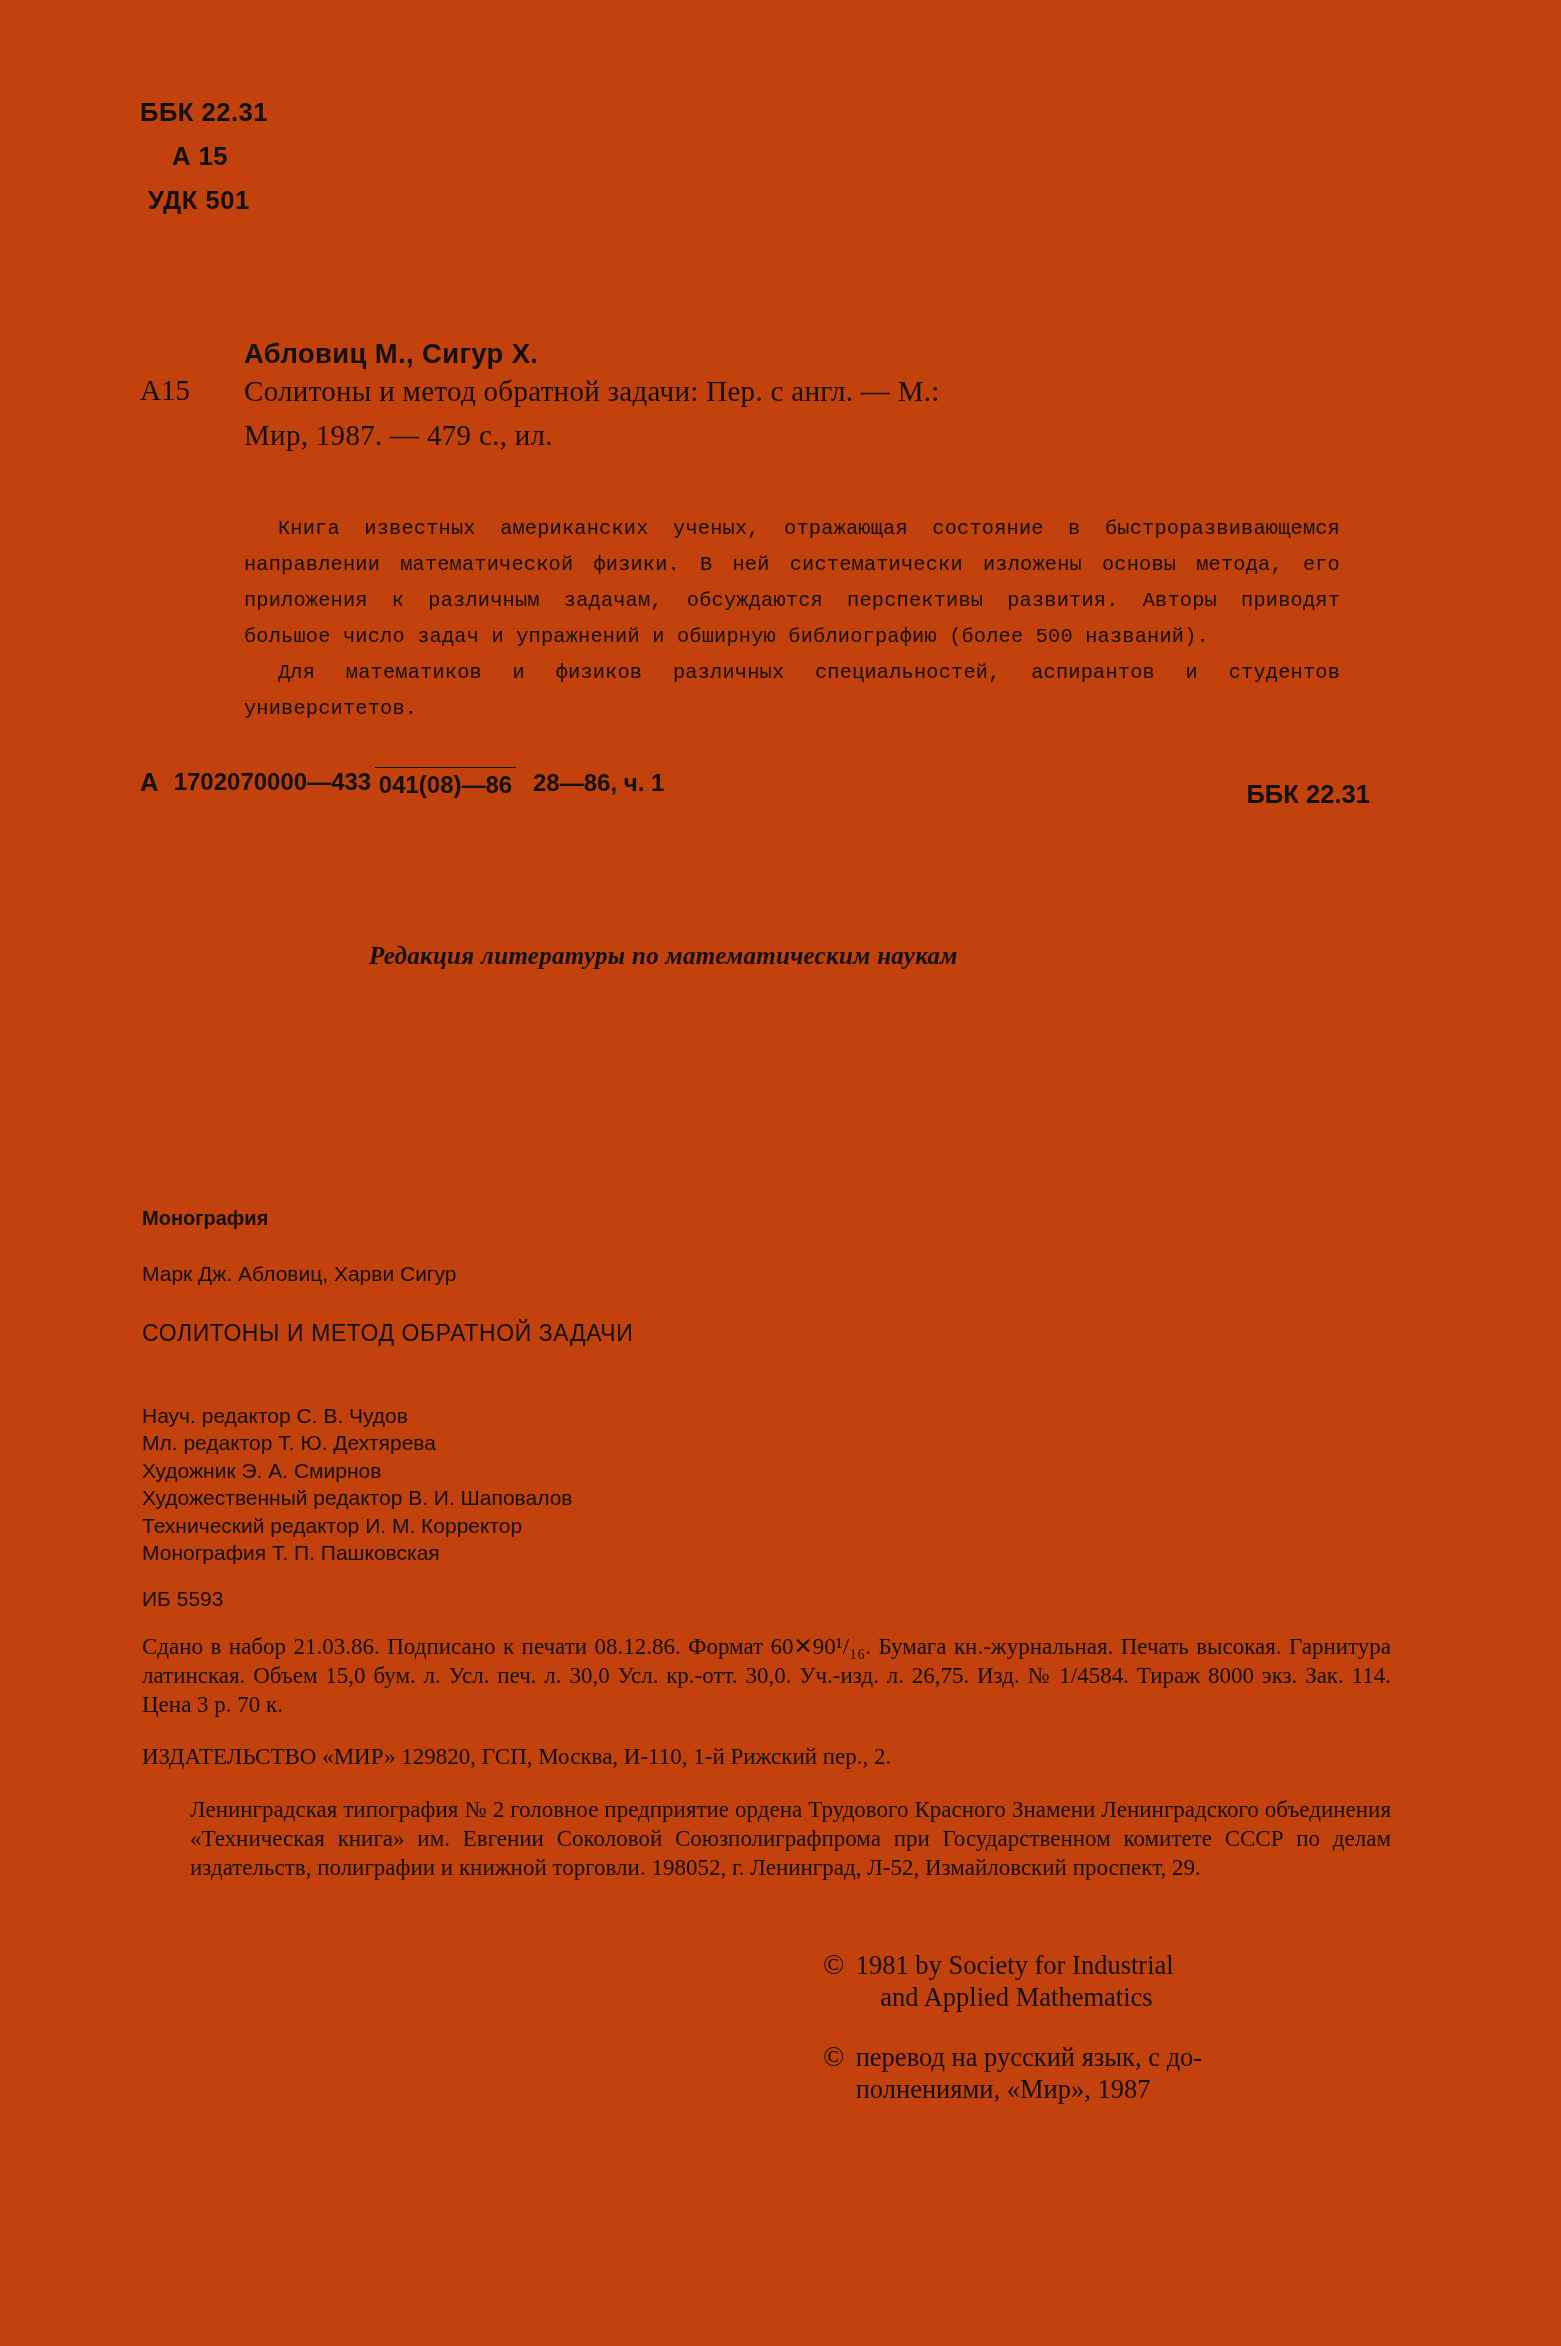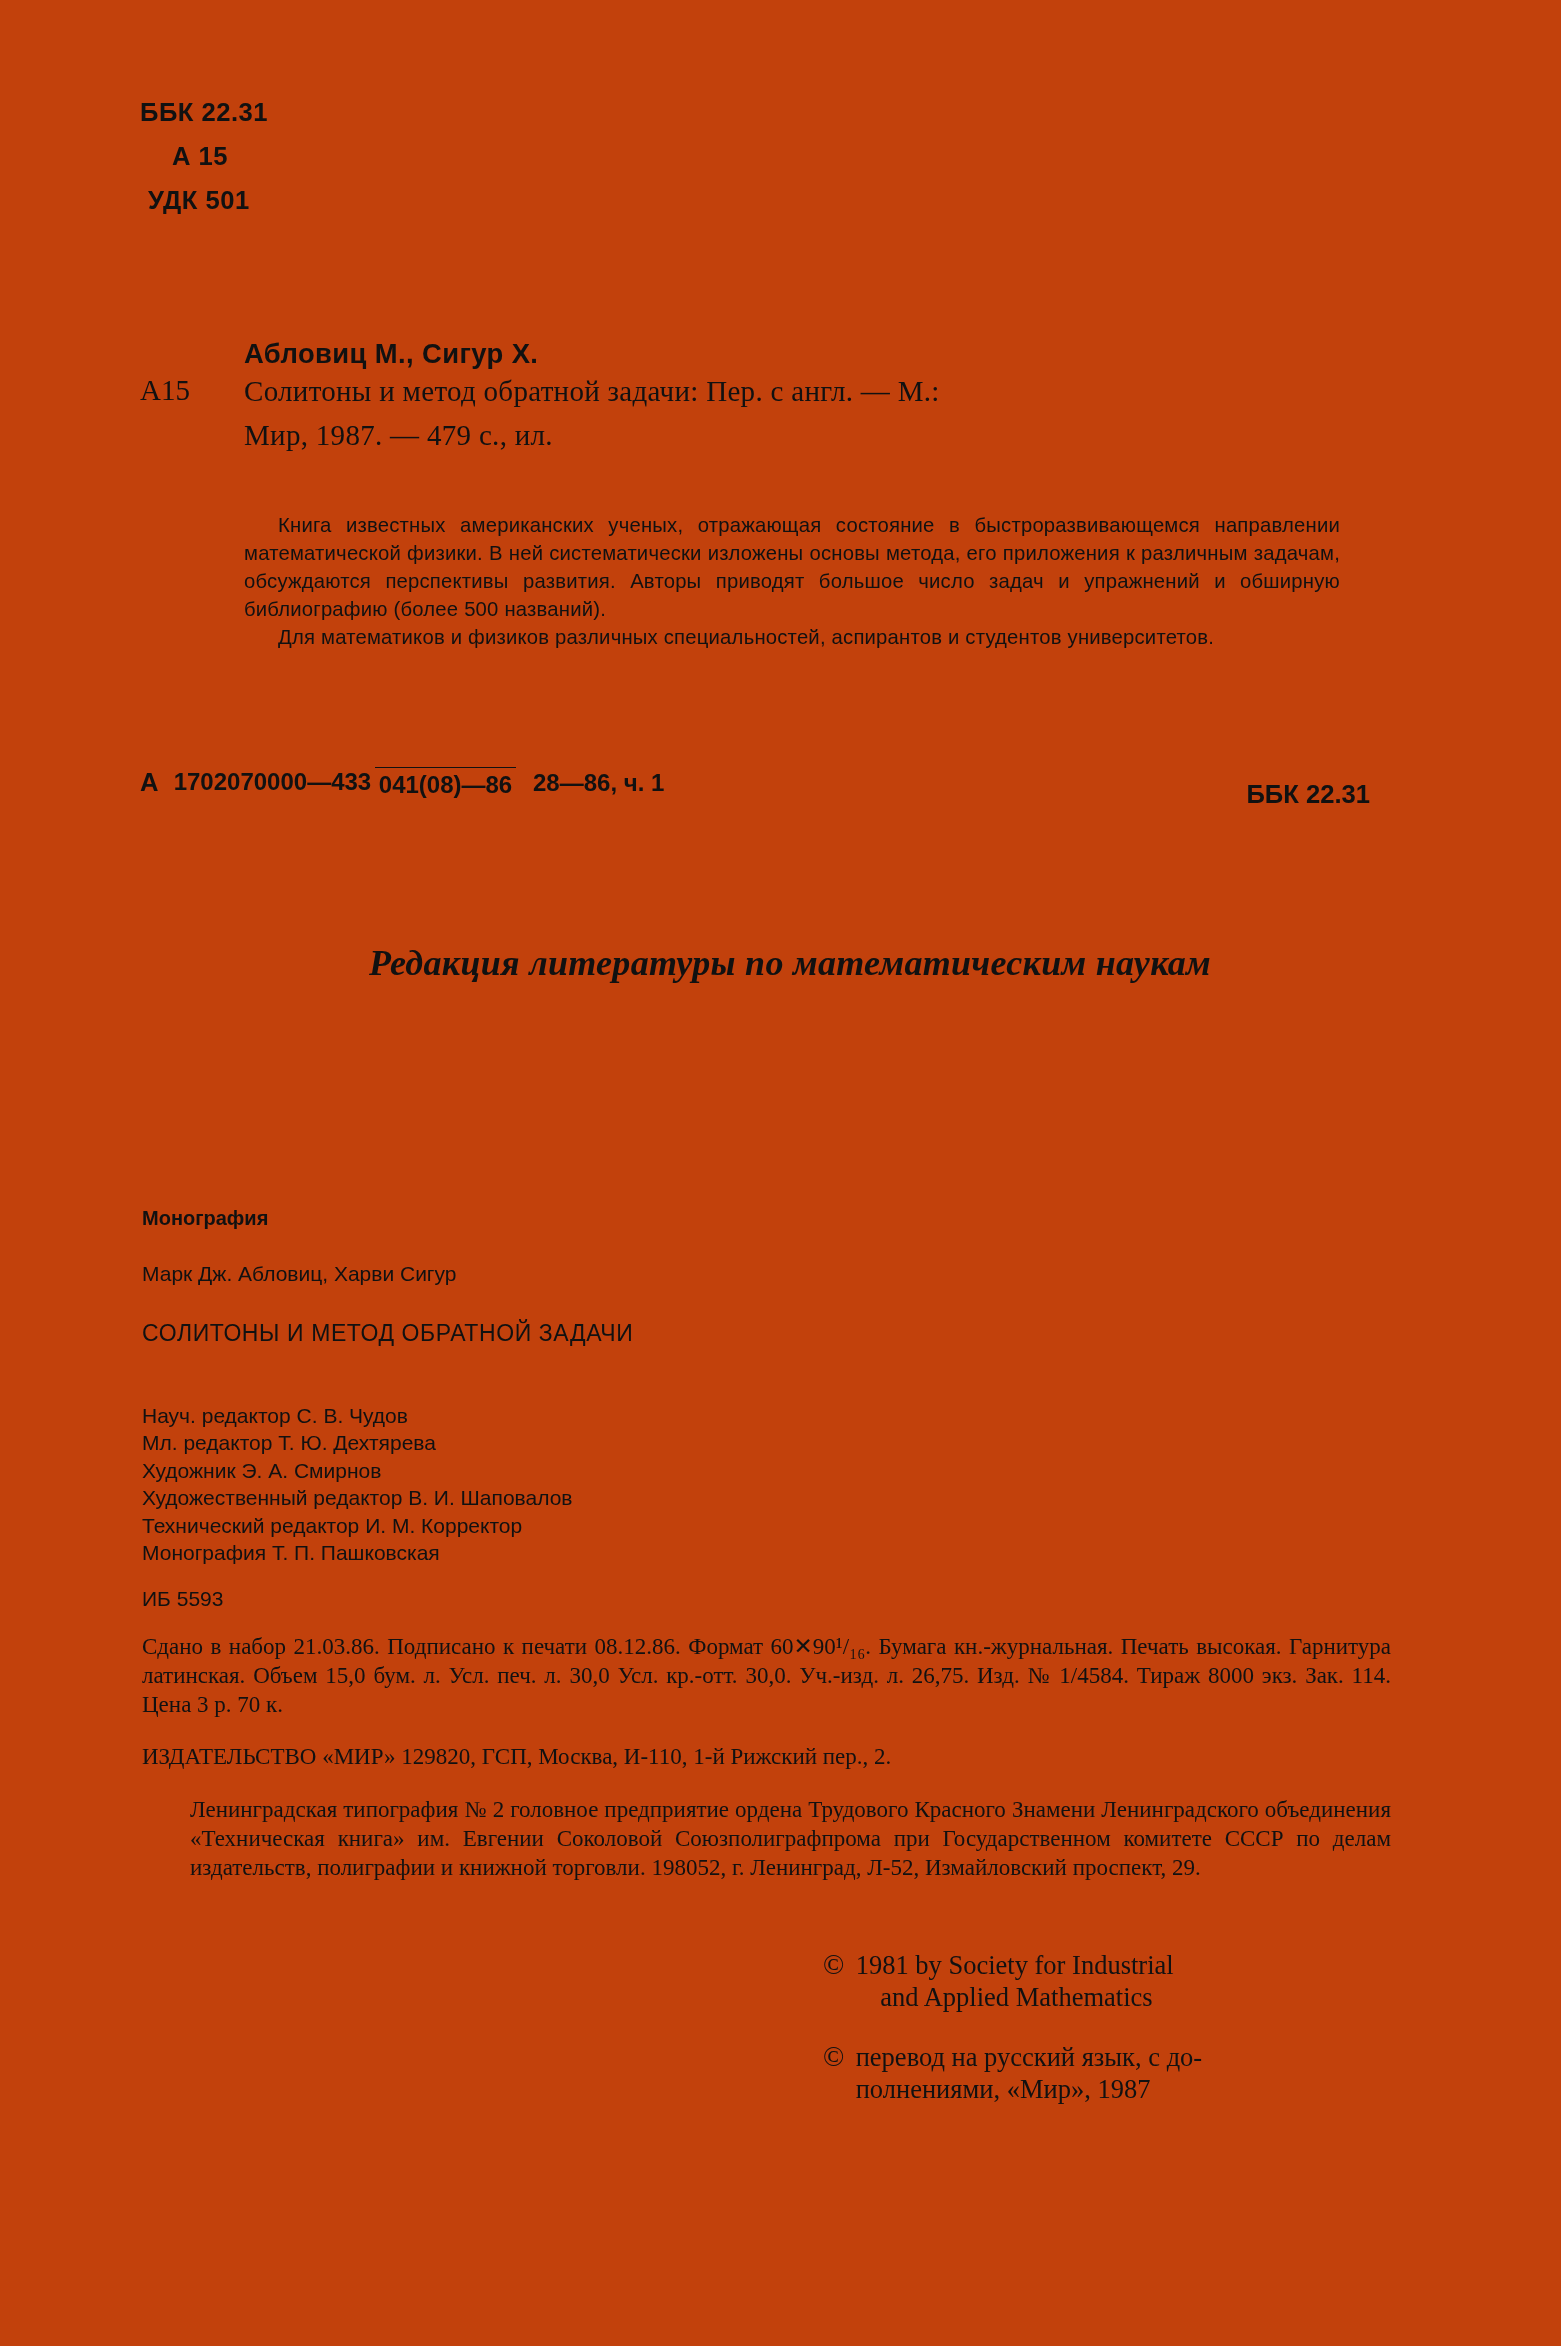--- a/index.html
+++ b/index.html
@@ -66,23 +66,23 @@
     line-height: 44px;
     letter-spacing: 0.3px;
   }
 
   
   .annotation {
     position: absolute;
     left: 244px;
     top: 511px;
     width: 1096px;
-    font-family: Liberation Sans, sans-serif;
+    font-family: Liberation Mono, monospace;
     font-size: 20.3px;
-    line-height: 28px;
+    line-height: 36px;
     text-align: justify;
     letter-spacing: 0.2px;
   }
   .annotation p { margin: 0; text-indent: 34px; }
 
   
   .imprint-row {
     position: absolute;
     left: 140px;
     top: 767px;
@@ -112,21 +112,21 @@
   }
 
   
   .editorial {
     position: absolute;
     left: 369px;
     top: 942px;
     font-family: "Liberation Serif", serif;
     font-style: italic;
     font-weight: bold;
-    font-size: 36px;
+    font-size: 25px;
     letter-spacing: 0.3px;
   }
 
   
   .colophon {
     position: absolute;
     left: 142px;
     top: 1207px;
     width: 1249px;
     font-family: "Liberation Sans", sans-serif;

